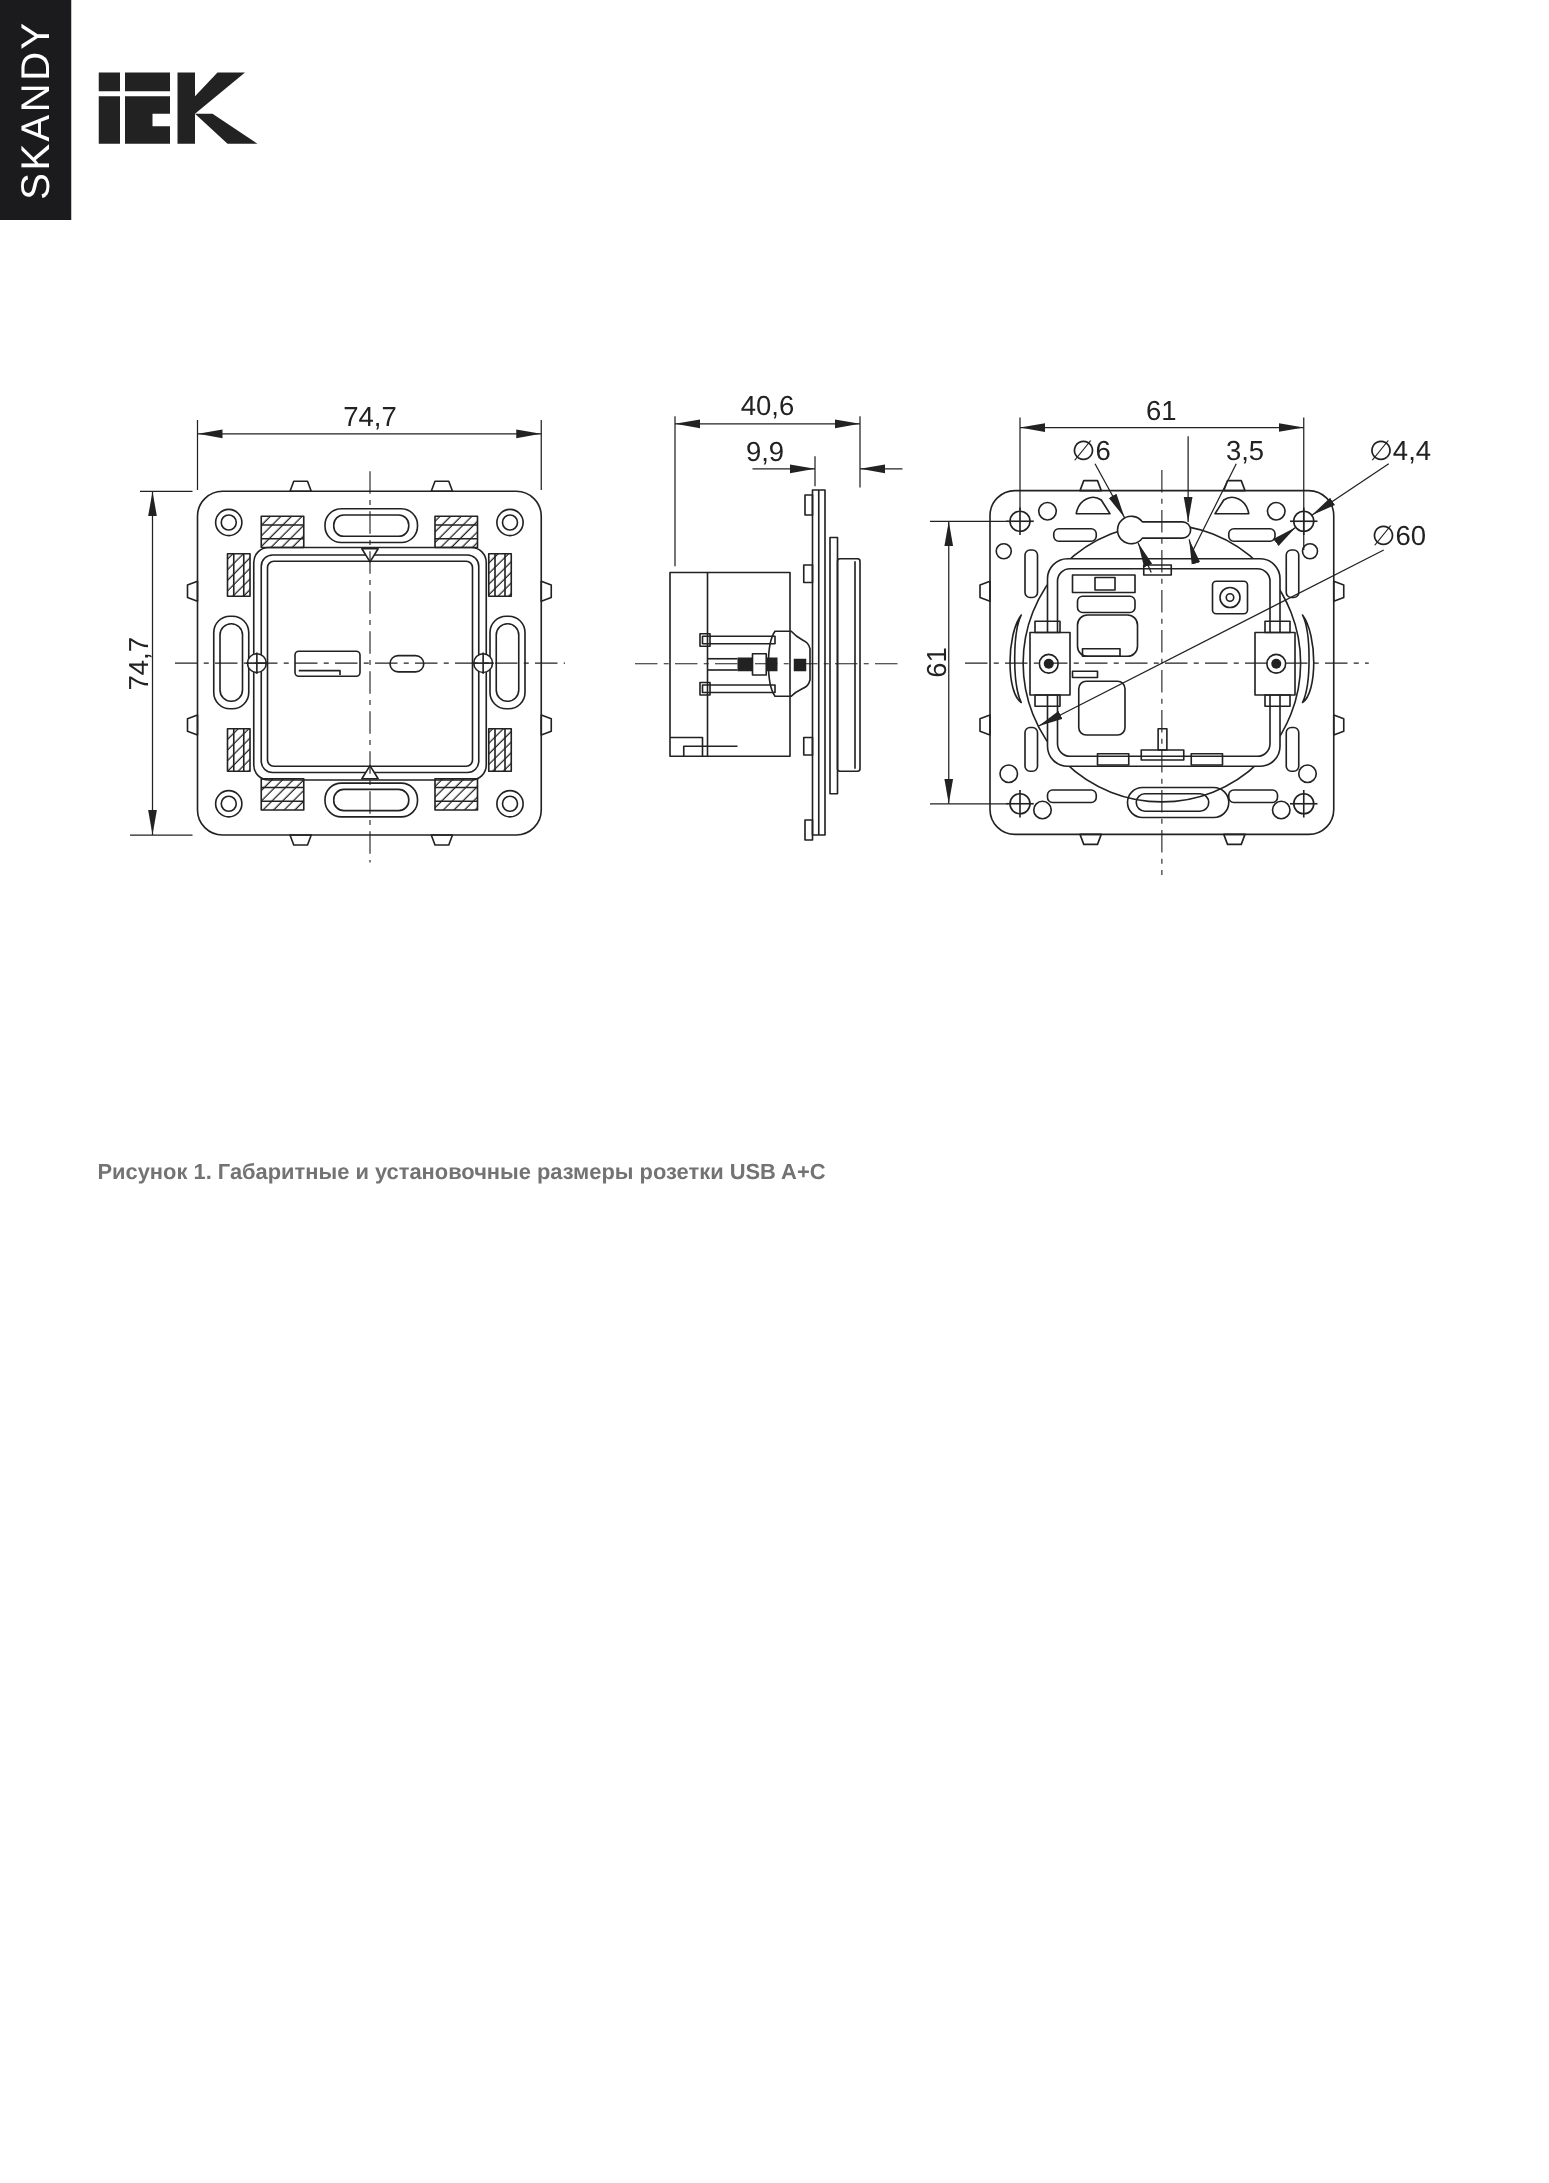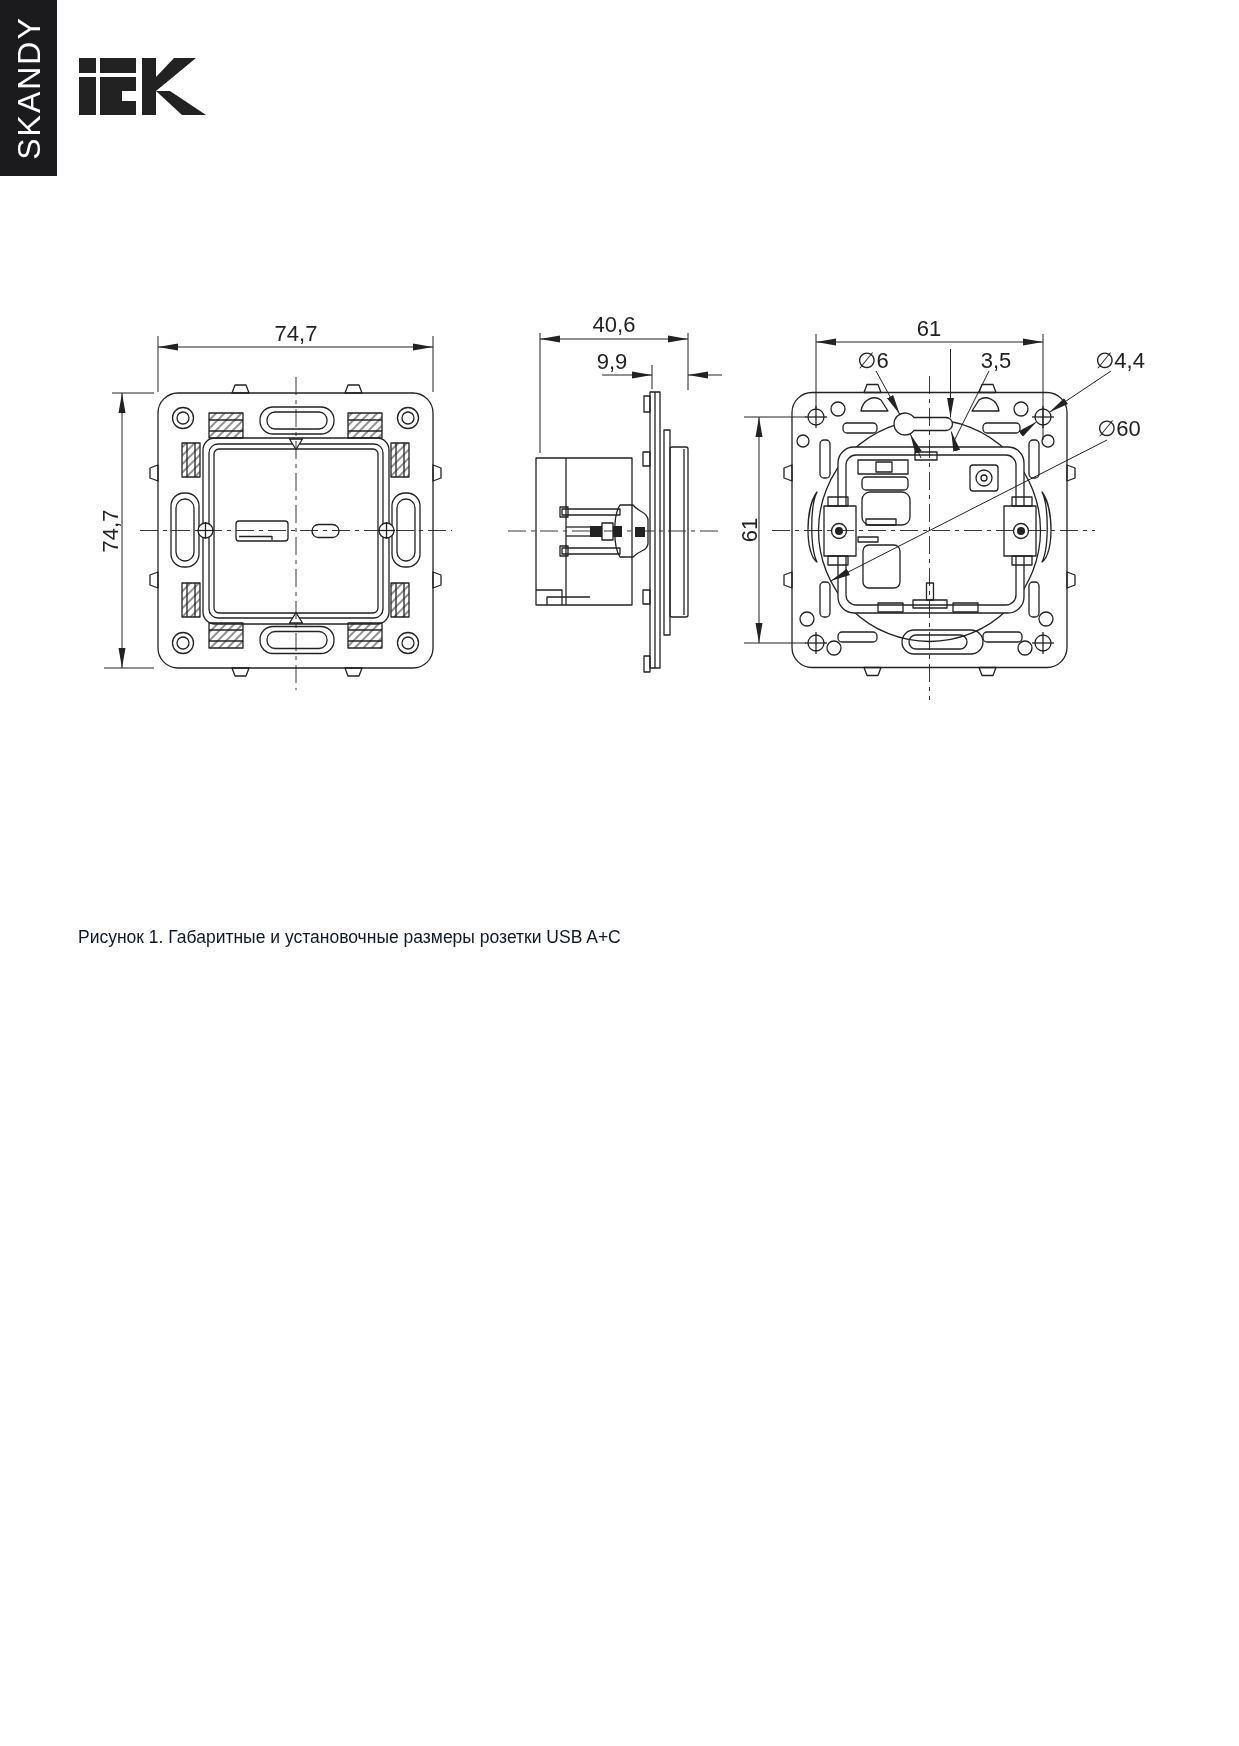--- a/index.html
+++ b/index.html
@@ -3,21 +3,21 @@
 <meta charset="utf-8">
 <style>
   html,body{margin:0;padding:0;background:#e8e8e8;}
   .page{position:relative;width:1239px;height:1746px;background:#ffffff;overflow:hidden;
         font-family:"Liberation Sans",sans-serif;}
   .banner{position:absolute;left:0;top:0;width:57px;height:176px;background:#1b1b1d;}
   .banner-text{position:absolute;top:50%;left:50%;
         transform:translate(-50%,-50%) rotate(-90deg);white-space:nowrap;
         color:#ffffff;font-size:32px;letter-spacing:2px;font-weight:400;}
   .logo{position:absolute;left:78px;top:57px;width:128px;height:60px;}
-  .caption{position:absolute;left:78px;top:927px;font-size:17.5px;color:#0f172a;}
+  .caption{position:absolute;left:78px;top:927px;font-size:17.5px;color:#737373;font-weight:bold;}
   .drawing{position:absolute;left:0;top:0;width:1239px;height:1746px;}
 
   
   .ink{stroke:#222222;fill:none;stroke-width:1.3;stroke-linejoin:round;}
   .fw{fill:#ffffff;}
   .fk{fill:#222222;stroke:none;}
   .cl{stroke:#222222;stroke-width:.9;stroke-dasharray:18 5 4 5;fill:none;}
   .dim{stroke:#222222;stroke-width:1;fill:none;}
   .dtx{fill:#222222;font-family:"Liberation Sans",sans-serif;font-size:22px;stroke:none;}
   .hz{fill:url(#hatch);}

